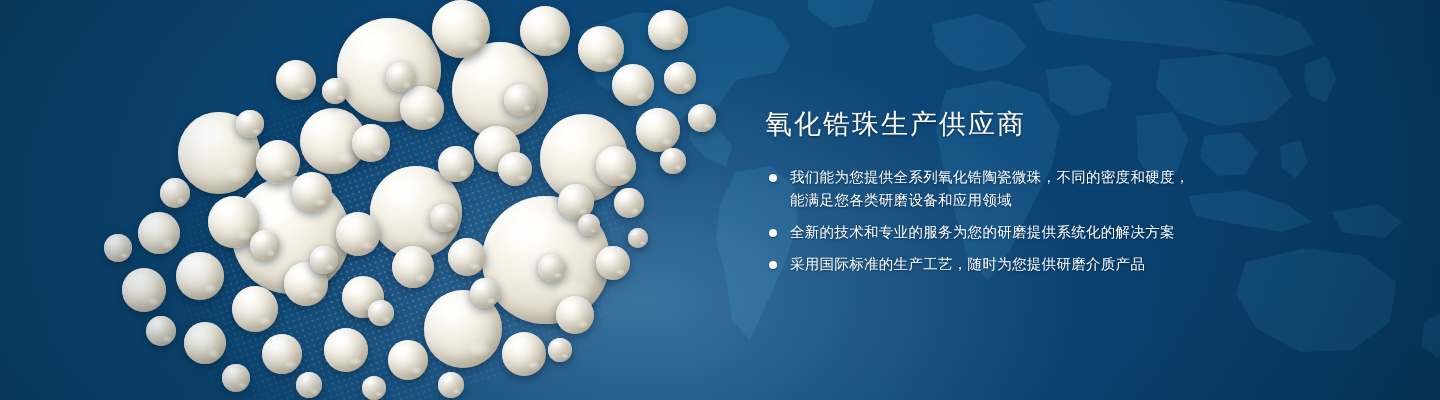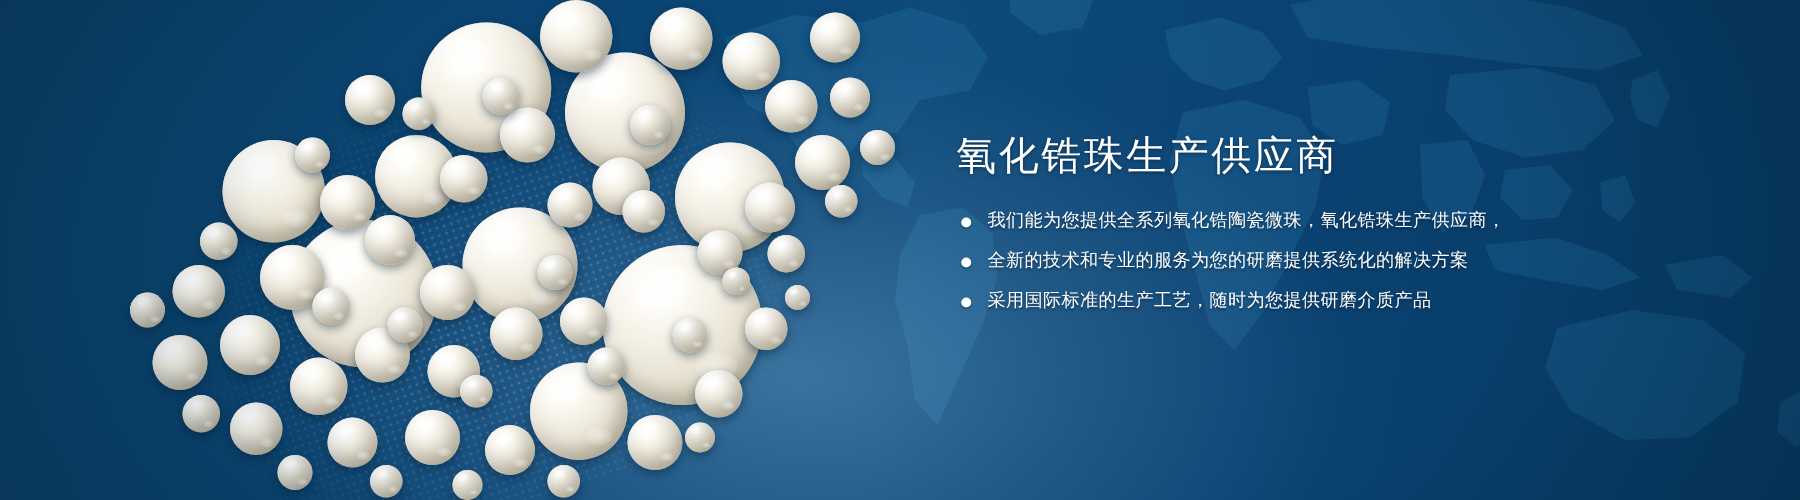--- a/index.html
+++ b/index.html
@@ -120,21 +120,21 @@
 
   
   .copy {
     position: absolute;
     left: 765px;
     top: 104px;
     width: 640px;
   }
   .headline {
     color: #ffffff;
-    font-size: 32px;
+    font-size: 27px;
     line-height: 40px;
     letter-spacing: 2px;
     font-weight: 400;
     margin: 0 0 22px 0;
     text-shadow: 0 1px 3px rgba(0,20,40,0.55);
     white-space: nowrap;
   }
   .bullets {
     list-style: none;
     margin: 0;
@@ -288,21 +288,22 @@
   <div class="bg-vignette"></div>
 
   <div class="copy">
 
     <h1 class="headline">氧化锆珠生产供应商</h1>
 
     <ul class="bullets">
 
       <li class="bullet">
         <span class="dot"></span>
-        <span class="bullet-line">我们能为您提供全系列氧化锆陶瓷微珠，氧化锆珠生产供应商，</span>
+        <span class="bullet-line">我们能为您提供全系列氧化锆陶瓷微珠，不同的密度和硬度，</span>
+        <span class="bullet-line">能满足您各类研磨设备和应用领域</span>
       </li>
 
       <li class="bullet">
         <span class="dot"></span>
         <span class="bullet-line">全新的技术和专业的服务为您的研磨提供系统化的解决方案</span>
       </li>
 
       <li class="bullet">
         <span class="dot"></span>
         <span class="bullet-line">采用国际标准的生产工艺，随时为您提供研磨介质产品</span>

